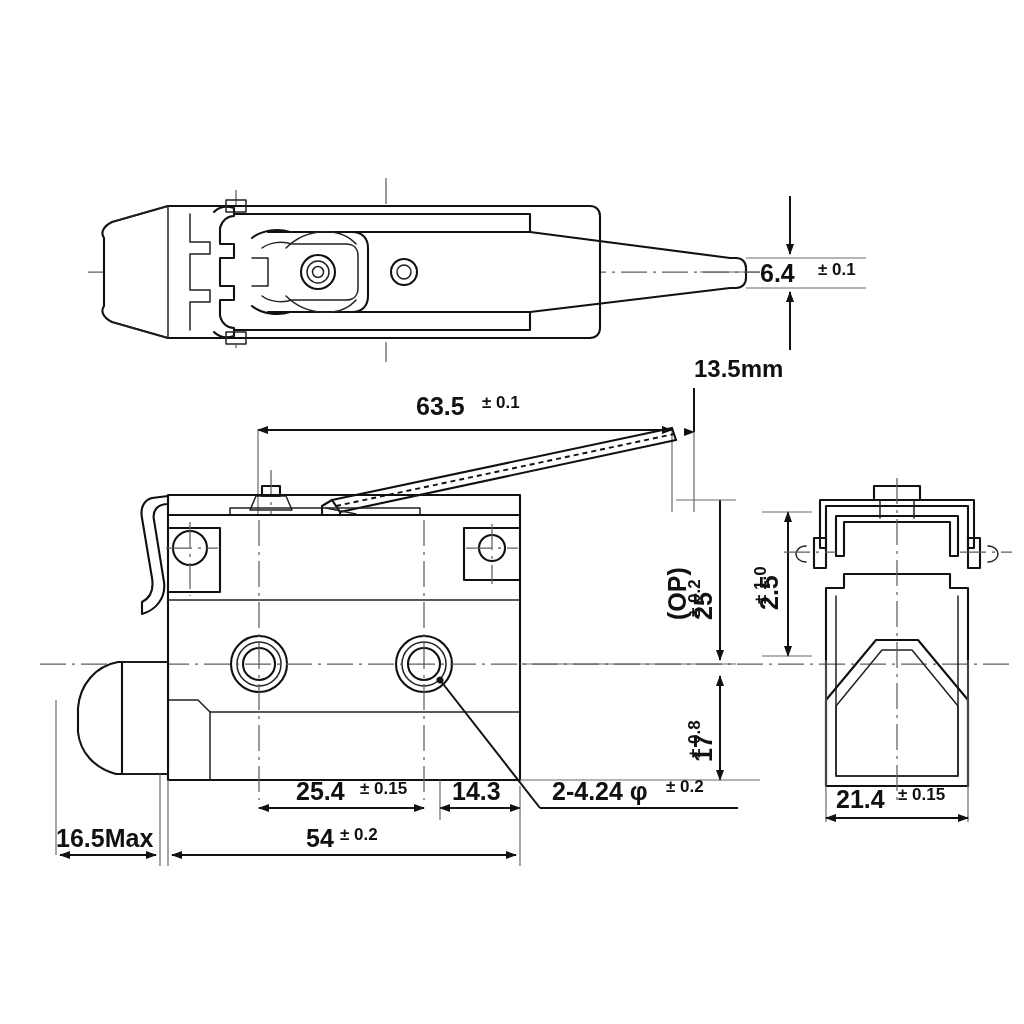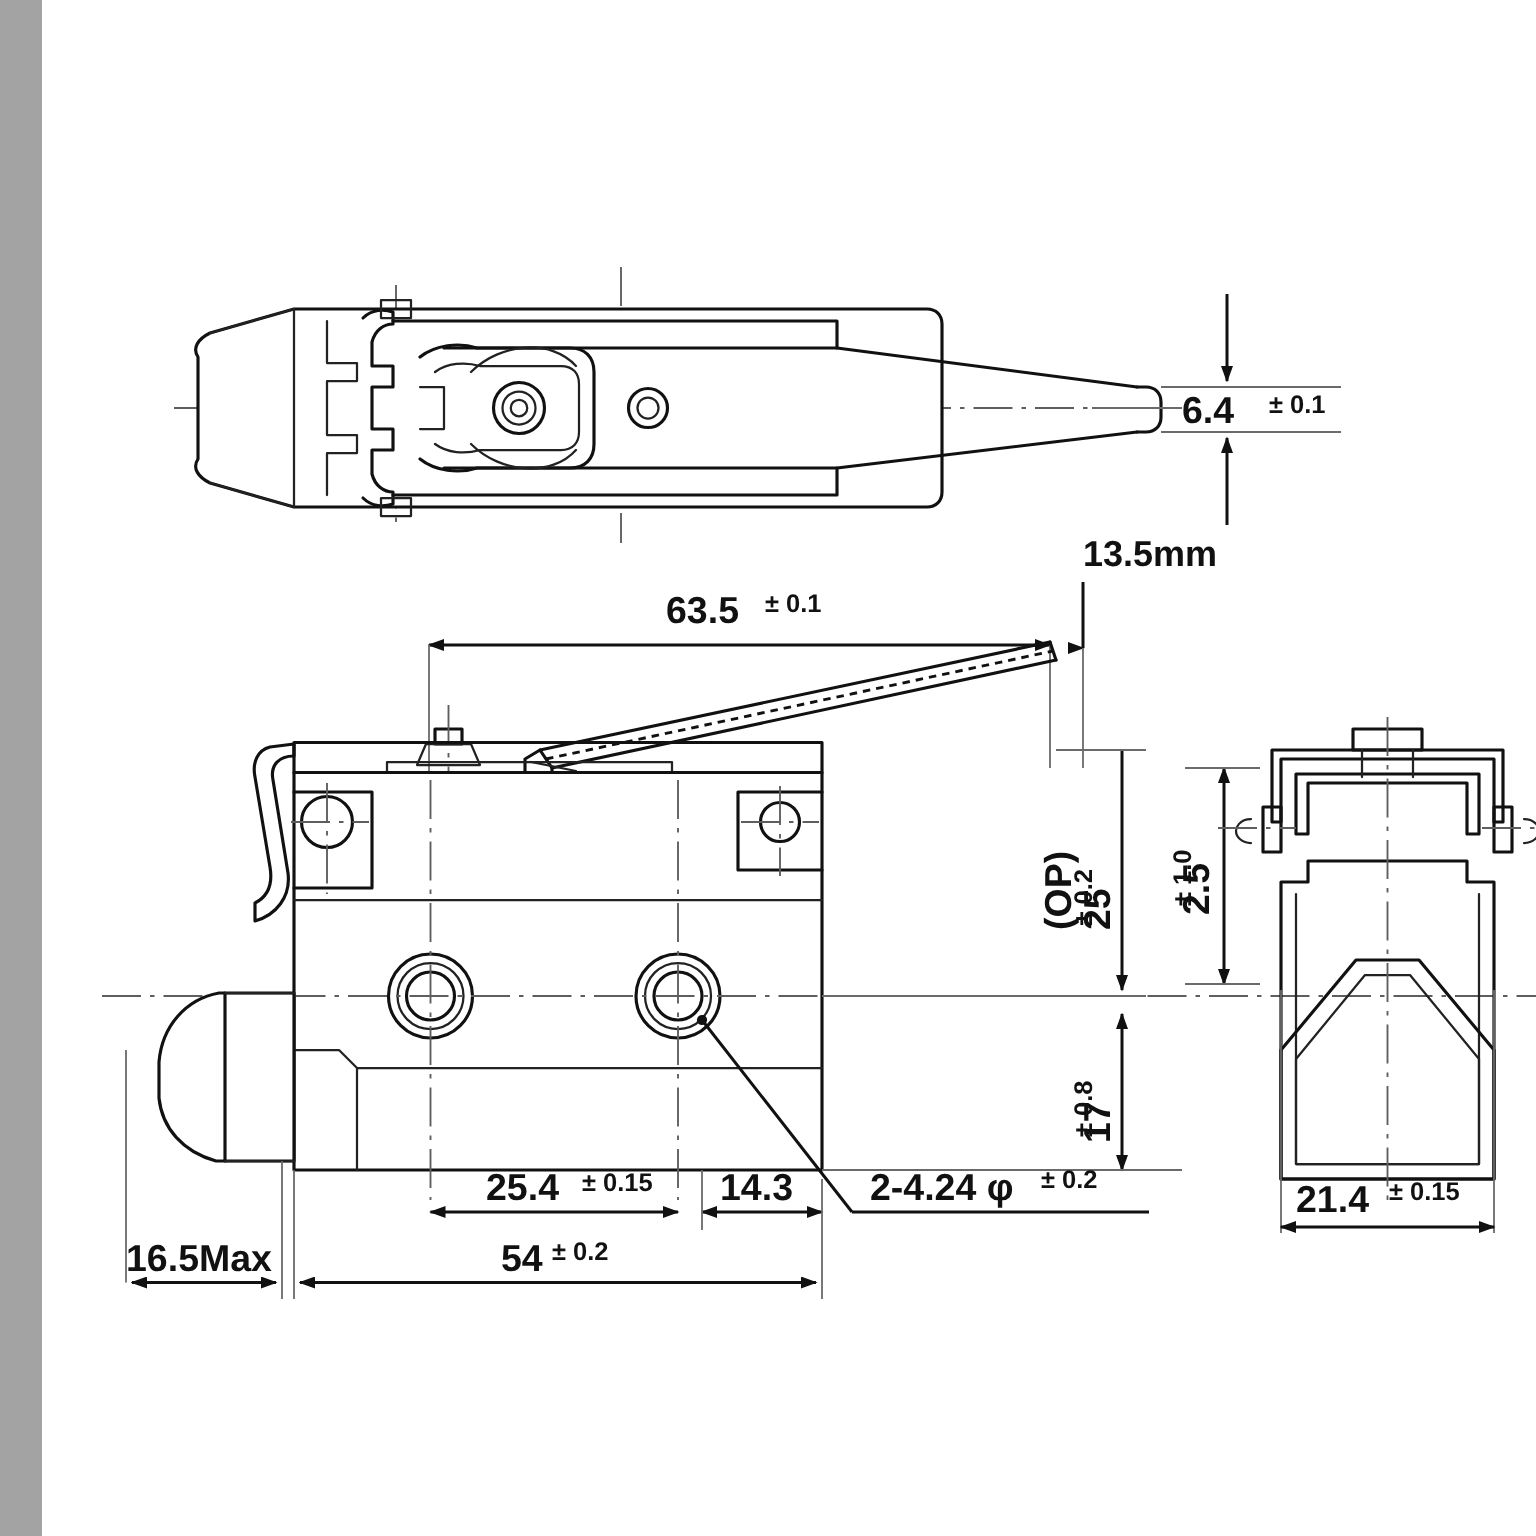--- a/index.html
+++ b/index.html
@@ -11,21 +11,20 @@
     width: 1024px;
     height: 1024px;
     font-family: "Liberation Sans", sans-serif;
     overflow: hidden;
   }
   #drawing-root {
     position: relative;
     width: 856px;
     height: 1024px;
     background: #a3a3a3;
-    padding-left: 28px;
   }
   svg#tech-drawing {
     display: block;
     width: 1024px;
     height: 1024px;
   }
   .outline {
     fill: none;
     stroke: #111111;
     stroke-width: 2.1;

